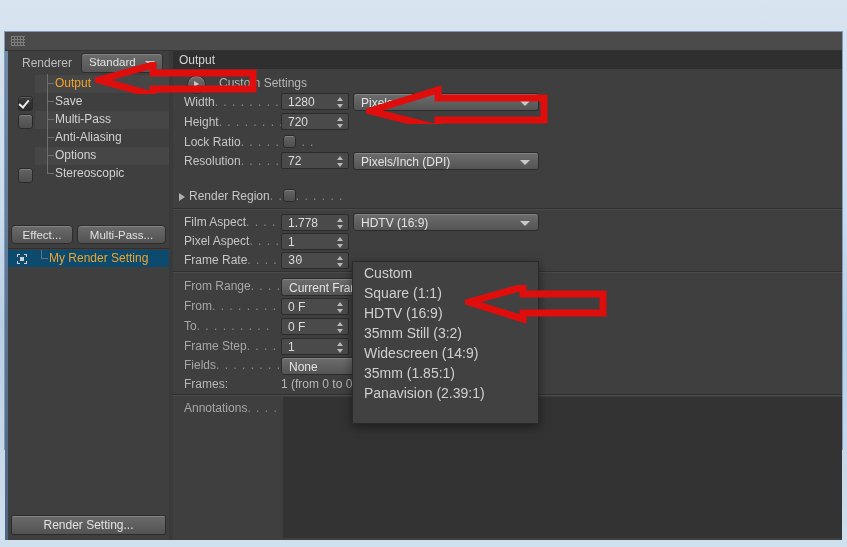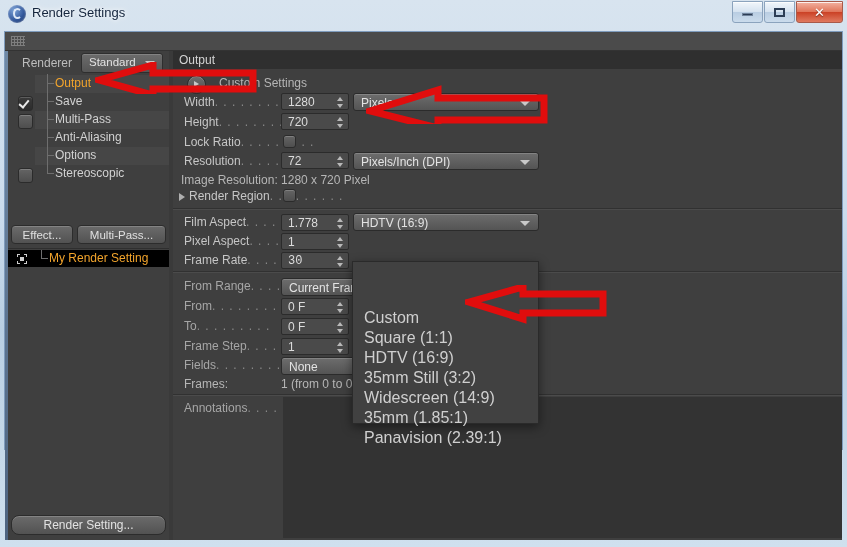--- a/index.html
+++ b/index.html
@@ -80,33 +80,33 @@
   .btnrow{position:absolute;left:6px;top:174px;width:155px;height:19px;text-decoration:underline;}
   .gbtn{position:absolute;height:19px;border-radius:4px;
         background:linear-gradient(180deg,#6b6b6b,#525252);border:1px solid #2c2c2c;
         box-shadow:inset 0 1px 0 rgba(255,255,255,.17);
         display:flex;align-items:center;justify-content:center;
         font-size:11.5px;color:#e0e0e0;box-sizing:border-box;}
   .gbtn.effect{left:0;width:62px;}
   .gbtn.mpass{left:66px;width:89px;}
 
   .sepline{position:absolute;left:3px;top:197px;width:161px;height:1px;background:#2f2f2f;}
-  .mrs{position:absolute;left:3px;top:199px;width:161px;height:17px;background:#000000;}
+  .mrs{position:absolute;left:3px;top:199px;width:161px;height:17px;background:#0c4a6e;}
   .mrs-icon{position:absolute;left:9px;top:4px;width:10px;height:10px;}
   .mrs-icon i{position:absolute;width:3px;height:3px;border:1px solid #cfcfcf;box-sizing:border-box;}
   .mrs-icon i:nth-child(1){left:0;top:0;border-right:0;border-bottom:0;}
   .mrs-icon i:nth-child(2){right:0;top:0;border-left:0;border-bottom:0;}
   .mrs-icon i:nth-child(3){left:0;bottom:0;border-right:0;border-top:0;}
   .mrs-icon i:nth-child(4){right:0;bottom:0;border-left:0;border-top:0;}
   .mrs-icon b{position:absolute;left:3px;top:3px;width:4px;height:4px;background:#cfcfcf;}
   .mrs-elbow{position:absolute;left:33px;top:0;width:1px;height:9px;background:#6e6e6e;}
   .mrs-dash{position:absolute;left:33px;top:8px;width:7px;height:1px;background:#6e6e6e;}
   .mrs-label{position:absolute;left:41px;top:1px;font-size:12px;color:#f2a42c;}
 
-  .rsbtn{position:absolute;left:6px;top:464px;width:155px;height:20px;border-radius:8px;
+  .rsbtn{position:absolute;left:6px;top:464px;width:155px;height:20px;border-radius:2px;
          background:linear-gradient(180deg,#6b6b6b,#525252);border:1px solid #2c2c2c;
          box-shadow:inset 0 1px 0 rgba(255,255,255,.17);
          display:flex;align-items:center;justify-content:center;font-size:12px;color:#e2e2e2;
          box-sizing:border-box;}
 
   .vdiv{position:absolute;left:164px;top:19px;width:4px;height:489px;background:#3a3a3a;}
 
   
   .rightcol{position:absolute;left:168px;top:19px;width:669px;height:489px;background:#3f3f3f;}
   .sectionhdr{position:absolute;left:0;top:0;width:669px;height:18px;background:#2f2f2f;}
@@ -148,45 +148,30 @@
        border-top:3.5px solid transparent;border-bottom:3.5px solid transparent;
        border-left:5px solid #c9c9c9;}
 
   .annobox{position:absolute;background:#333;}
 
   
   .popup{position:absolute;left:347px;top:229px;width:187px;height:163px;
          background:#414141;border:1px solid #2a2a2a;box-sizing:border-box;
          box-shadow:0 3px 10px rgba(0,0,0,.45);}
   .popitem{position:relative;height:20px;}
-  .popitem span{position:absolute;left:11px;top:3px;font-size:16px;color:#cfcfcf;white-space:nowrap;margin-top:44px;}
+  .popitem span{position:absolute;left:11px;top:3px;font-size:14px;color:#cfcfcf;white-space:nowrap;}
 
   
   .arrow{position:absolute;pointer-events:none;}
 </style>
 </head>
 <body>
 
 <div class="app">
 
-  <div class="titlebar">
-    <div class="tb-icon"></div>
-    <div class="tb-title">Render Settings</div>
-    <div class="winbtns">
-      <div class="wbtn">
-        <i class="gly-min"></i>
-      </div>
-      <div class="wbtn">
-        <i class="gly-max"></i>
-      </div>
-      <div class="wbtn close">
-        <span>✕</span>
-      </div>
-    </div>
-  </div>
 
   <div class="frame">
 
     <div class="gripstrip">
       <div class="grip"></div>
     </div>
 
     <div class="leftcol">
       <div class="lc-accent"></div>
 
@@ -319,21 +304,20 @@
         <i class="spin">
             <i class="up"></i>
             <i class="dn"></i>
           </i>
       </div>
       <div class="selfield" style="left:180px;top:101px;width:186px;">
         <span>Pixels/Inch (DPI)</span>
         <i class="caret"></i>
       </div>
 
-      <div class="statictext" style="left:8px;top:122px;">Image Resolution: 1280 x 720 Pixel</div>
 
       <div class="tri" style="left:6px;top:142px;"></div>
       <div class="rowlabel" style="left:16px;top:138px;">
         <span>Render Region</span><span class="dots">. . . . . . . . .</span>
       </div>
       <div class="toggle" style="left:110px;top:138px;"></div>
 
       <div class="hsep" style="top:157px;">
           <i></i>
         </div>

